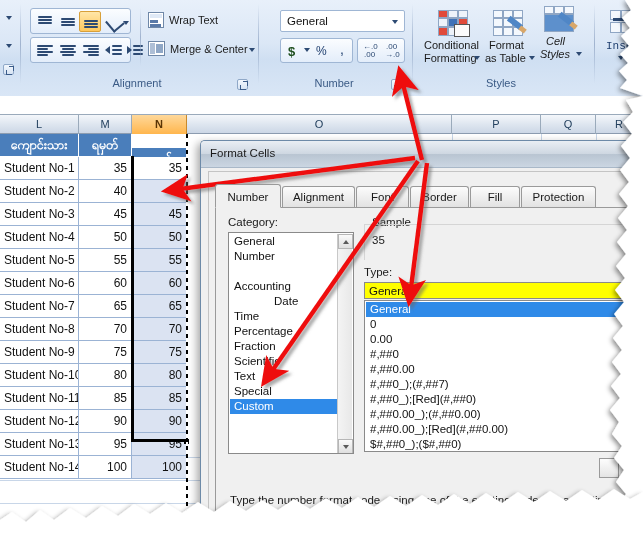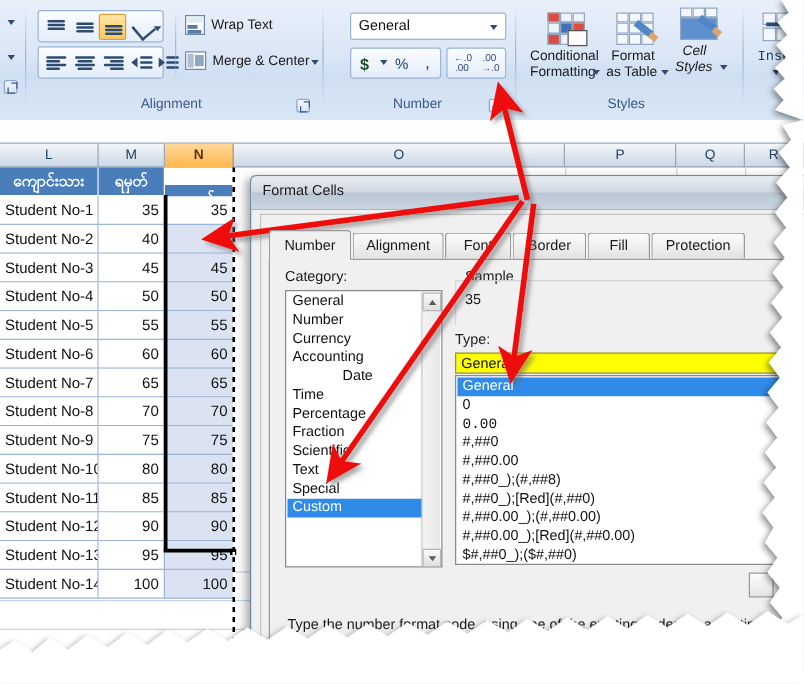--- a/index.html
+++ b/index.html
@@ -549,21 +549,20 @@
       </div>
 
       <div class="tabpanel">
 
         <div class="lbl" style="left:12px;top:8px;">
           <span>Category:</span>
         </div>
         <div class="listbox" style="left:12px;top:24px;width:126px;height:222px;">
           <div class="litem" style="top:1px;width:108px;">General</div>
           <div class="litem" style="top:16px;width:108px;">Number</div>
-          <div class="litem" style="top:31px;width:108px;">Currency</div>
           <div class="litem" style="top:46px;width:108px;">Accounting</div>
           <div class="litem" style="top:61px;width:108px;padding-left:44px;">Date</div>
           <div class="litem" style="top:76px;width:108px;">Time</div>
           <div class="litem" style="top:91px;width:108px;">Percentage</div>
           <div class="litem" style="top:106px;width:108px;">Fraction</div>
           <div class="litem" style="top:121px;width:108px;">Scientific</div>
           <div class="litem" style="top:136px;width:108px;">Text</div>
           <div class="litem" style="top:151px;width:108px;">Special</div>
           <div class="litem sel" style="top:166px;width:108px;">Custom</div>
 
@@ -580,24 +579,24 @@
         <div class="lbl" style="left:156px;top:8px;">Sample</div>
         <div class="samplebox" style="left:148px;top:16px;width:275px;height:36px;"></div>
         <div class="lbl" style="left:156px;top:26px;font-size:11.5px;">35</div>
 
         <div class="lbl" style="left:148px;top:58px;">Type:</div>
         <div class="typefield" style="left:148px;top:74px;width:275px;">General</div>
 
         <div class="listbox" style="left:148px;top:92px;width:275px;height:152px;">
           <div class="litem sel" style="top:1px;width:273px;">General</div>
           <div class="litem" style="top:16px;width:273px;">0</div>
-          <div class="litem" style="top:31px;width:273px;font-family:Liberation Mono, monospace;">0.00</div>
+          <div class="litem" style="top:31px;width:273px;">0.00</div>
           <div class="litem" style="top:46px;width:273px;">#,##0</div>
           <div class="litem" style="top:61px;width:273px;">#,##0.00</div>
-          <div class="litem" style="top:76px;width:273px;">#,##0_);(#,##8)</div>
+          <div class="litem" style="top:76px;width:273px;">#,##0_);(#,##7)</div>
           <div class="litem" style="top:91px;width:273px;">#,##0_);[Red](#,##0)</div>
           <div class="litem" style="top:106px;width:273px;">#,##0.00_);(#,##0.00)</div>
           <div class="litem" style="top:121px;width:273px;">#,##0.00_);[Red](#,##0.00)</div>
           <div class="litem" style="top:136px;width:273px;">$#,##0_);($#,##0)</div>
 
         </div>
 
         <div style="position:absolute;left:148px;top:250px;width:275px;height:20px;">
           <div style="position:absolute;right:20px;top:0;width:18px;height:18px;
                       border:1px solid #9a9a9a;background:linear-gradient(to bottom,#fdfdfd,#e4e4e4);"></div>

